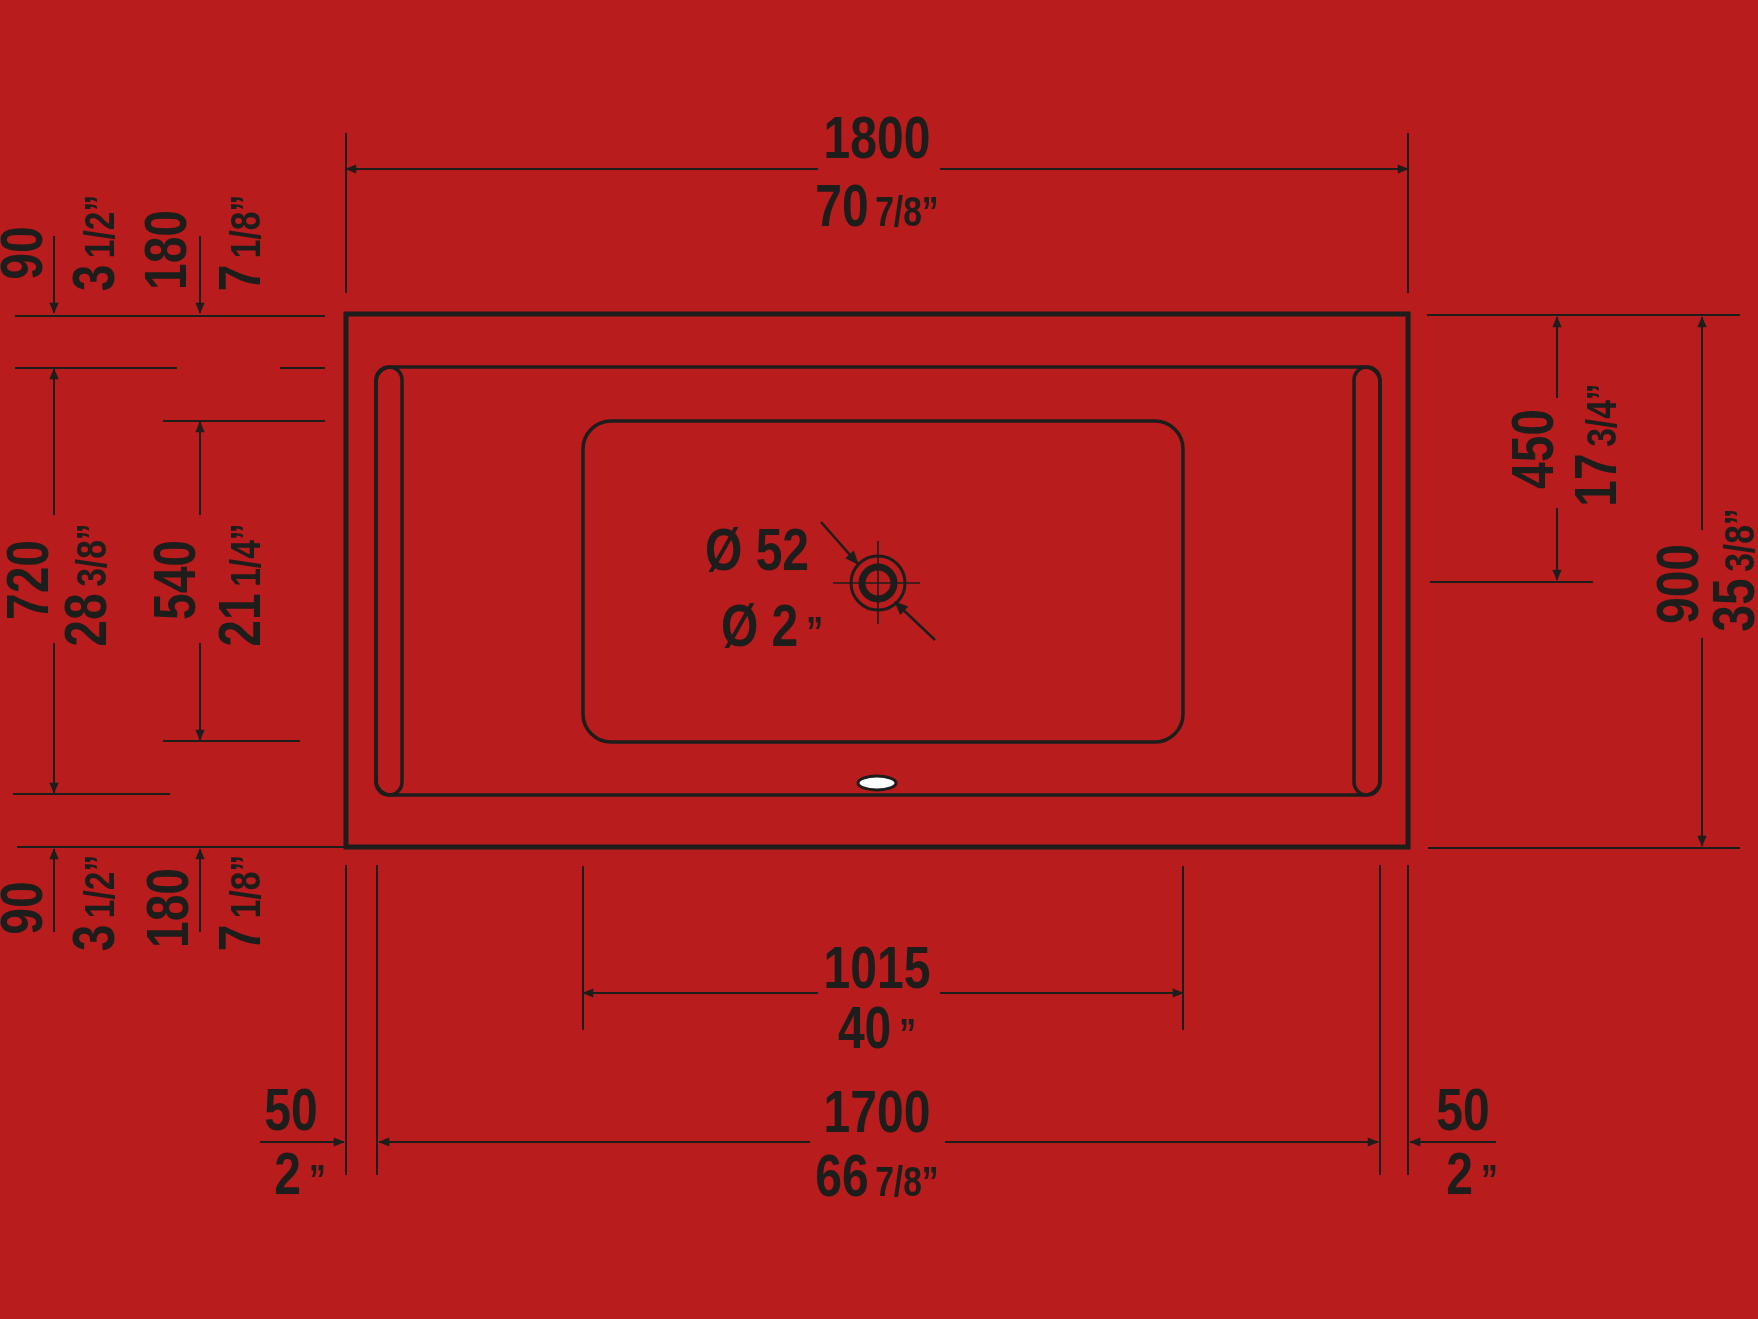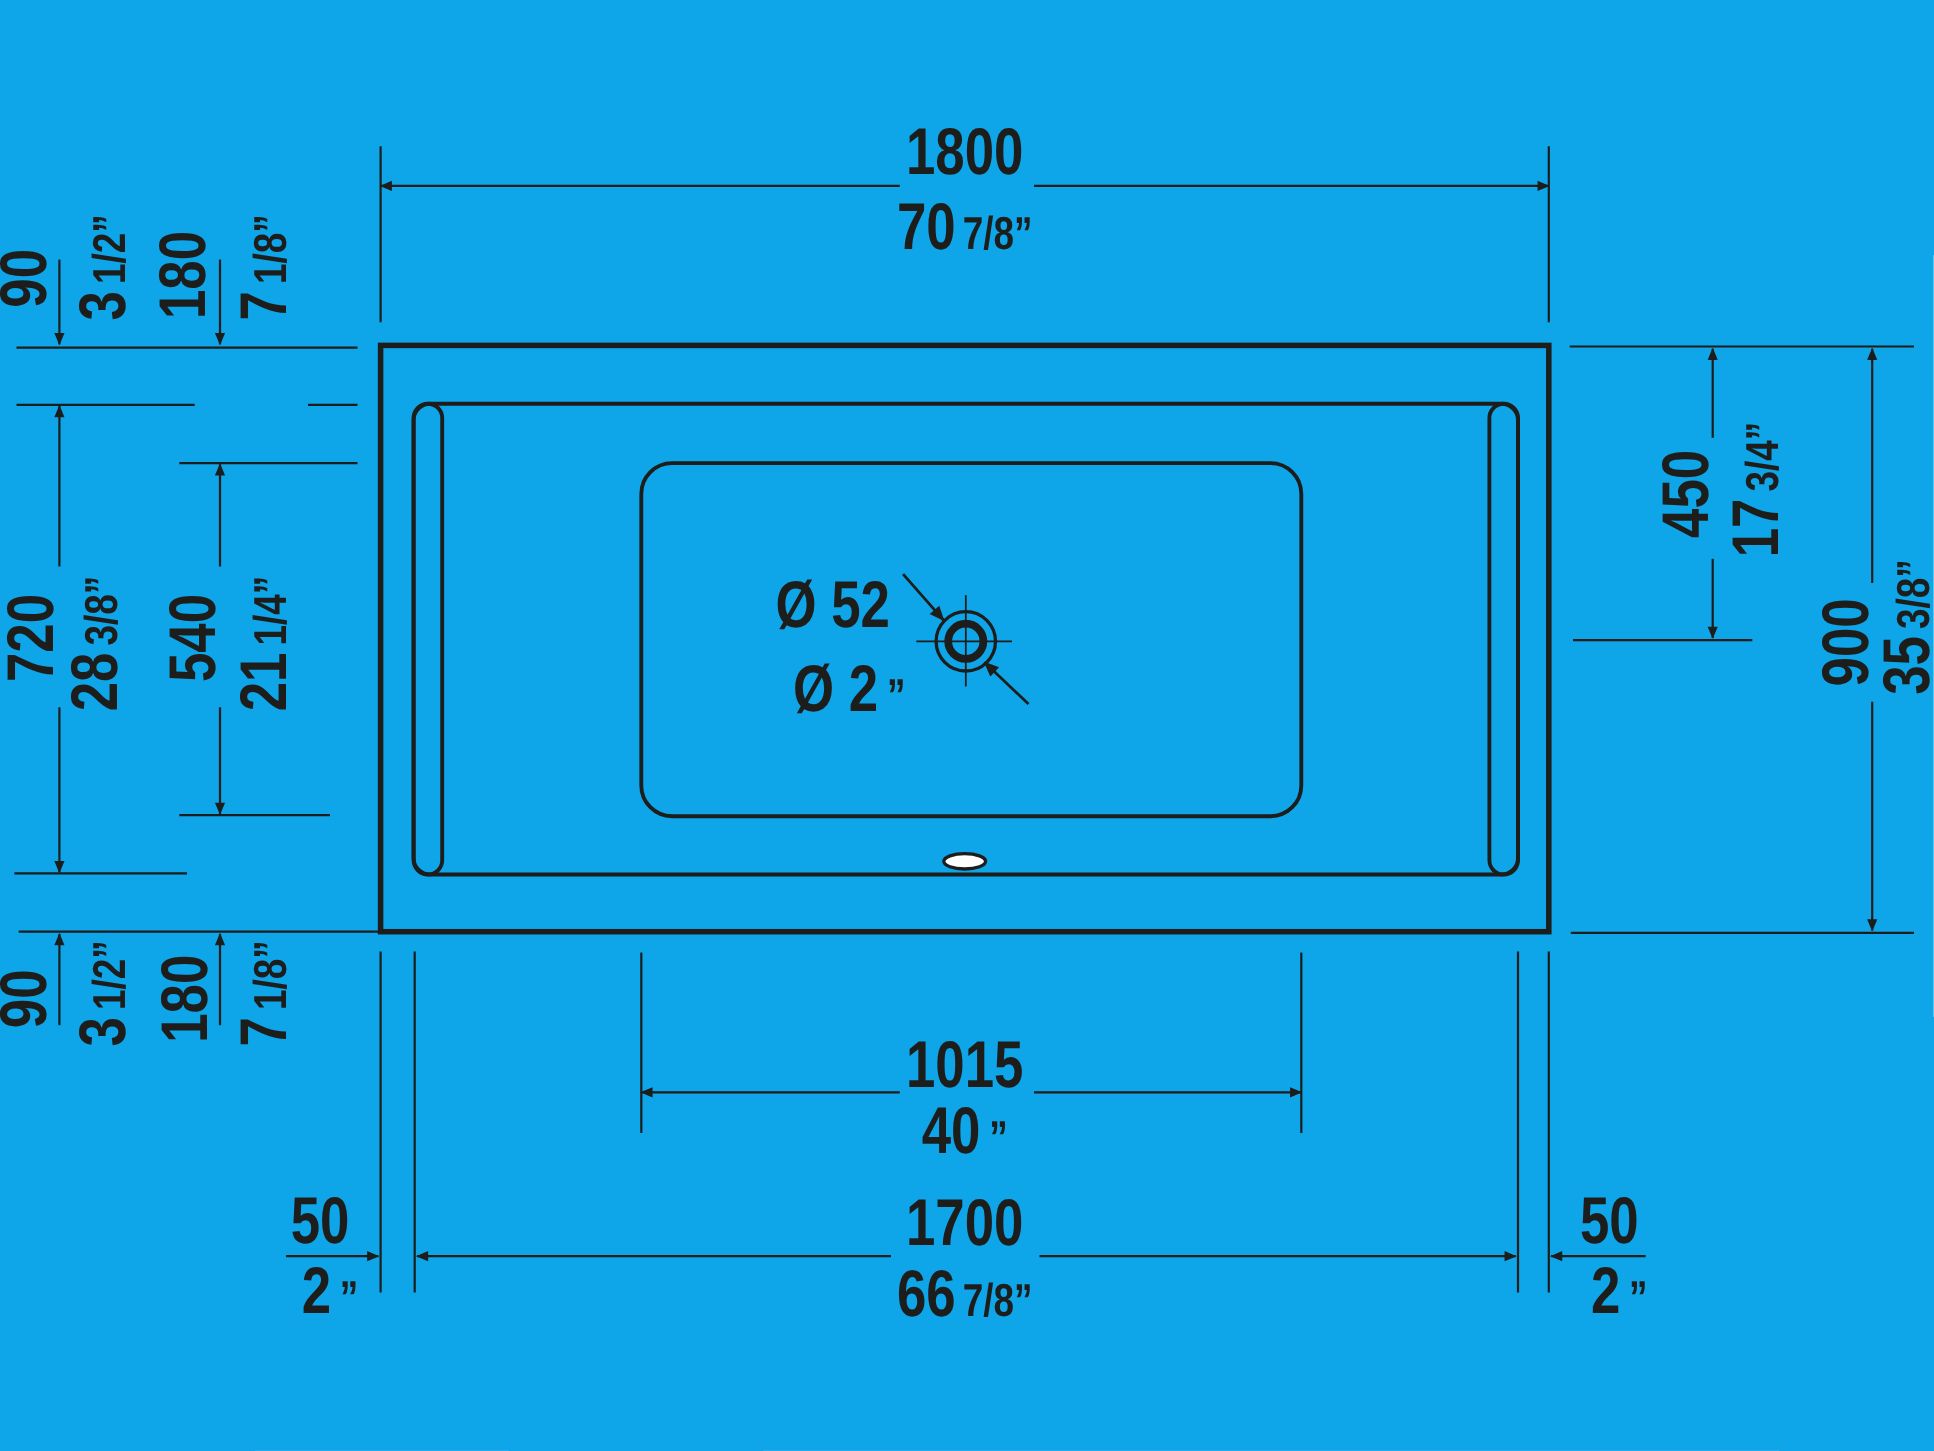--- a/index.html
+++ b/index.html
@@ -1,16 +1,16 @@
 <!DOCTYPE html>
 <html><head>
 <meta charset="utf-8">
 <style>
   html,body{margin:0;padding:0;background:#ffffff;}
-  .canvas{position:relative;width:1758px;height:1319px;background:#0ea5e9;overflow:hidden;}
+  .canvas{position:relative;width:1758px;height:1319px;background:#b91c1c;overflow:hidden;}
   svg{display:block;font-family:"Liberation Sans","DejaVu Sans",sans-serif;}
   .stroke{stroke:#1d1d1b;fill:none;}
   .dim{stroke:#1d1d1b;stroke-width:2;fill:none;}
   .lbl{fill:#1d1d1b;font-weight:bold;}
   .main{font-size:60px;}
   .frac{font-size:42px;}
 </style>
 </head>
 <body>
 

